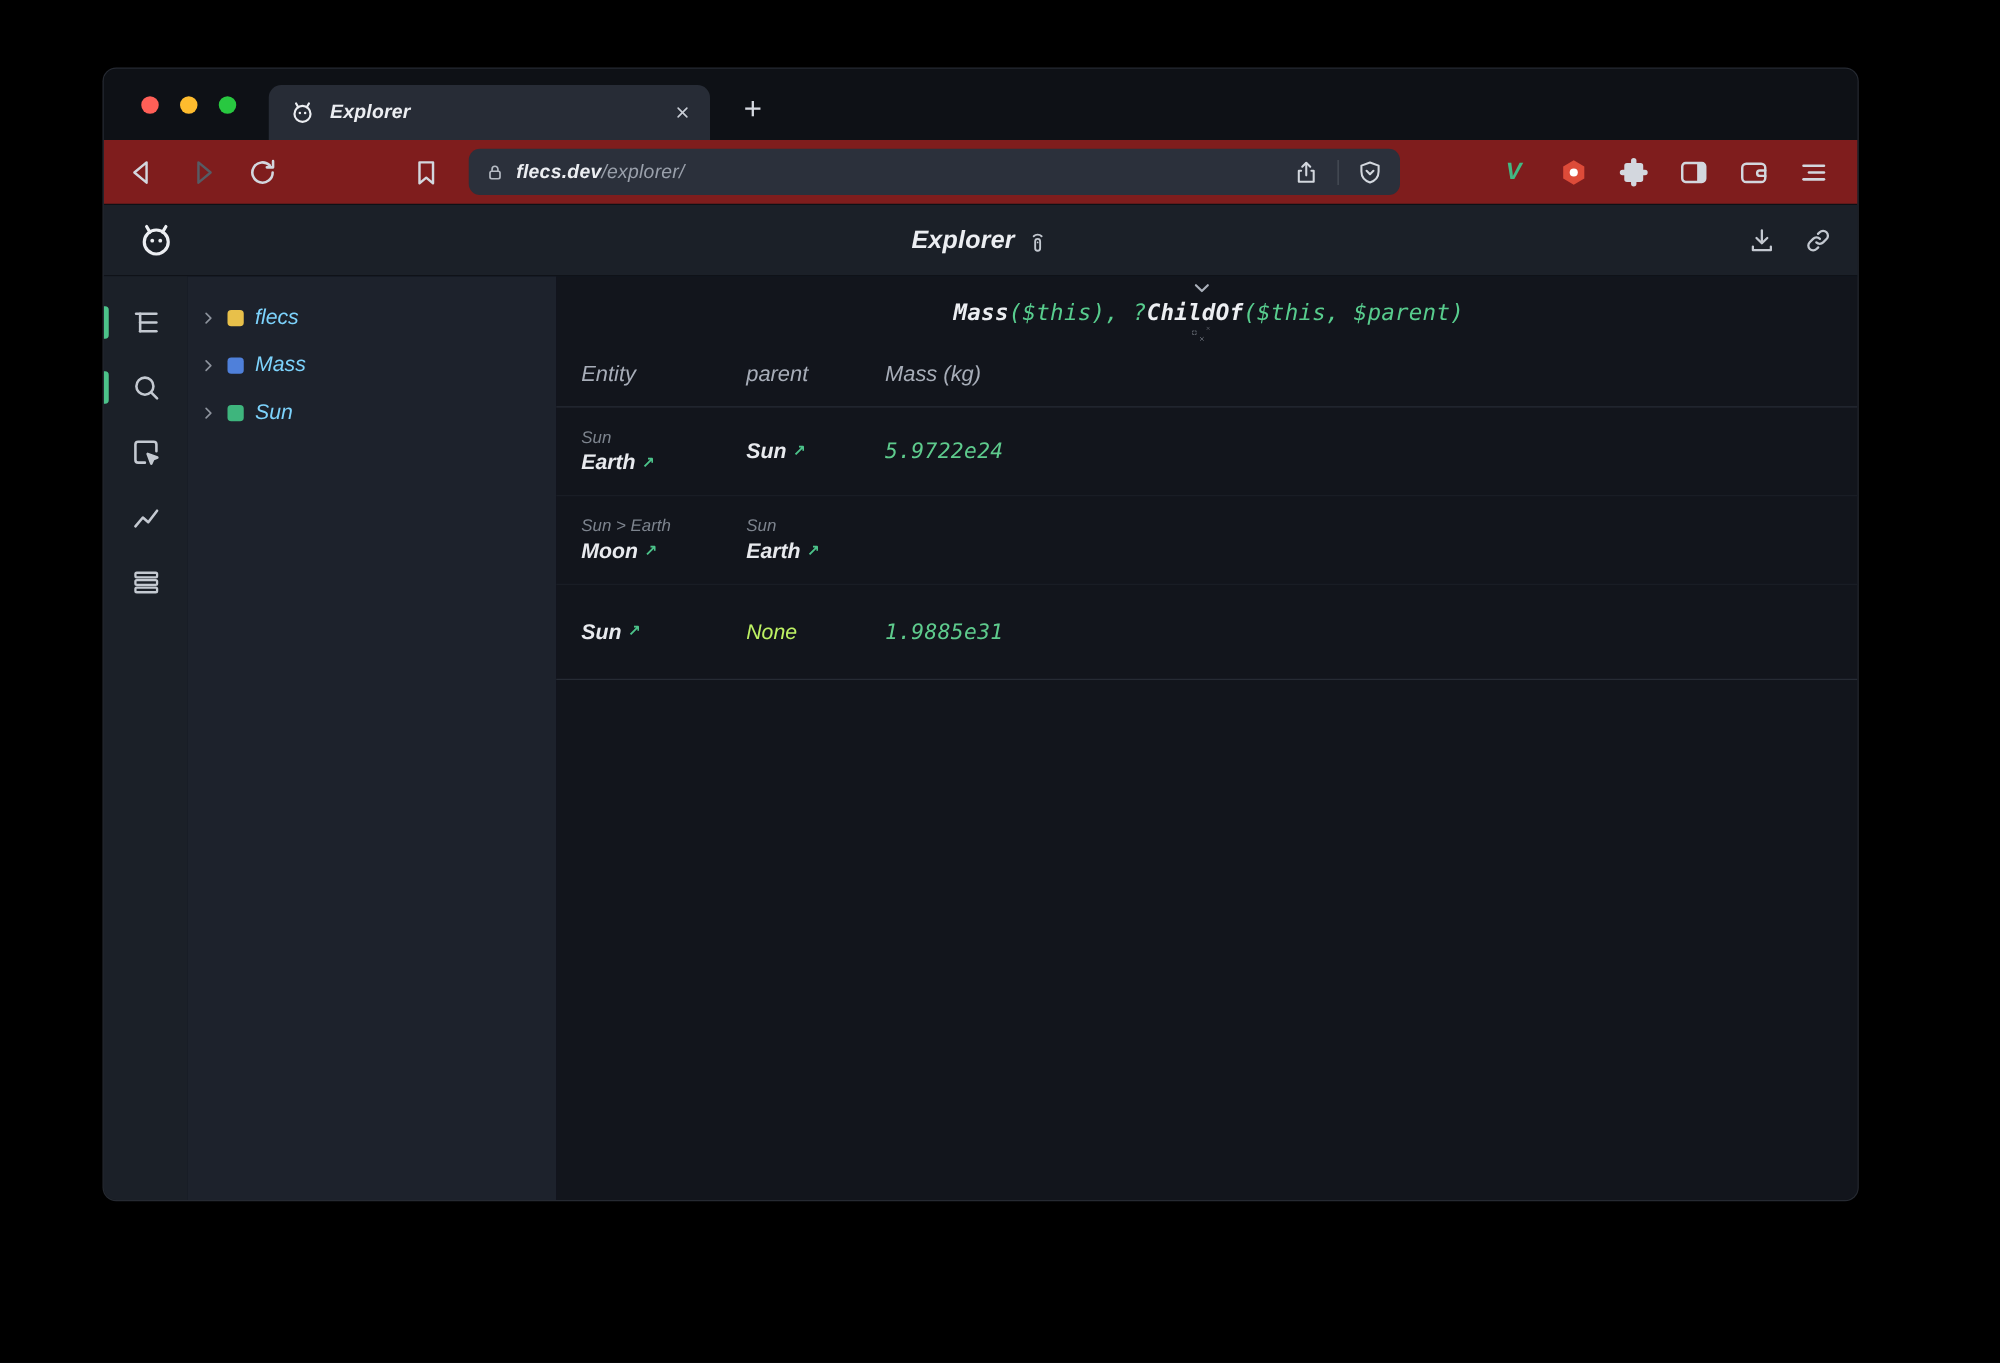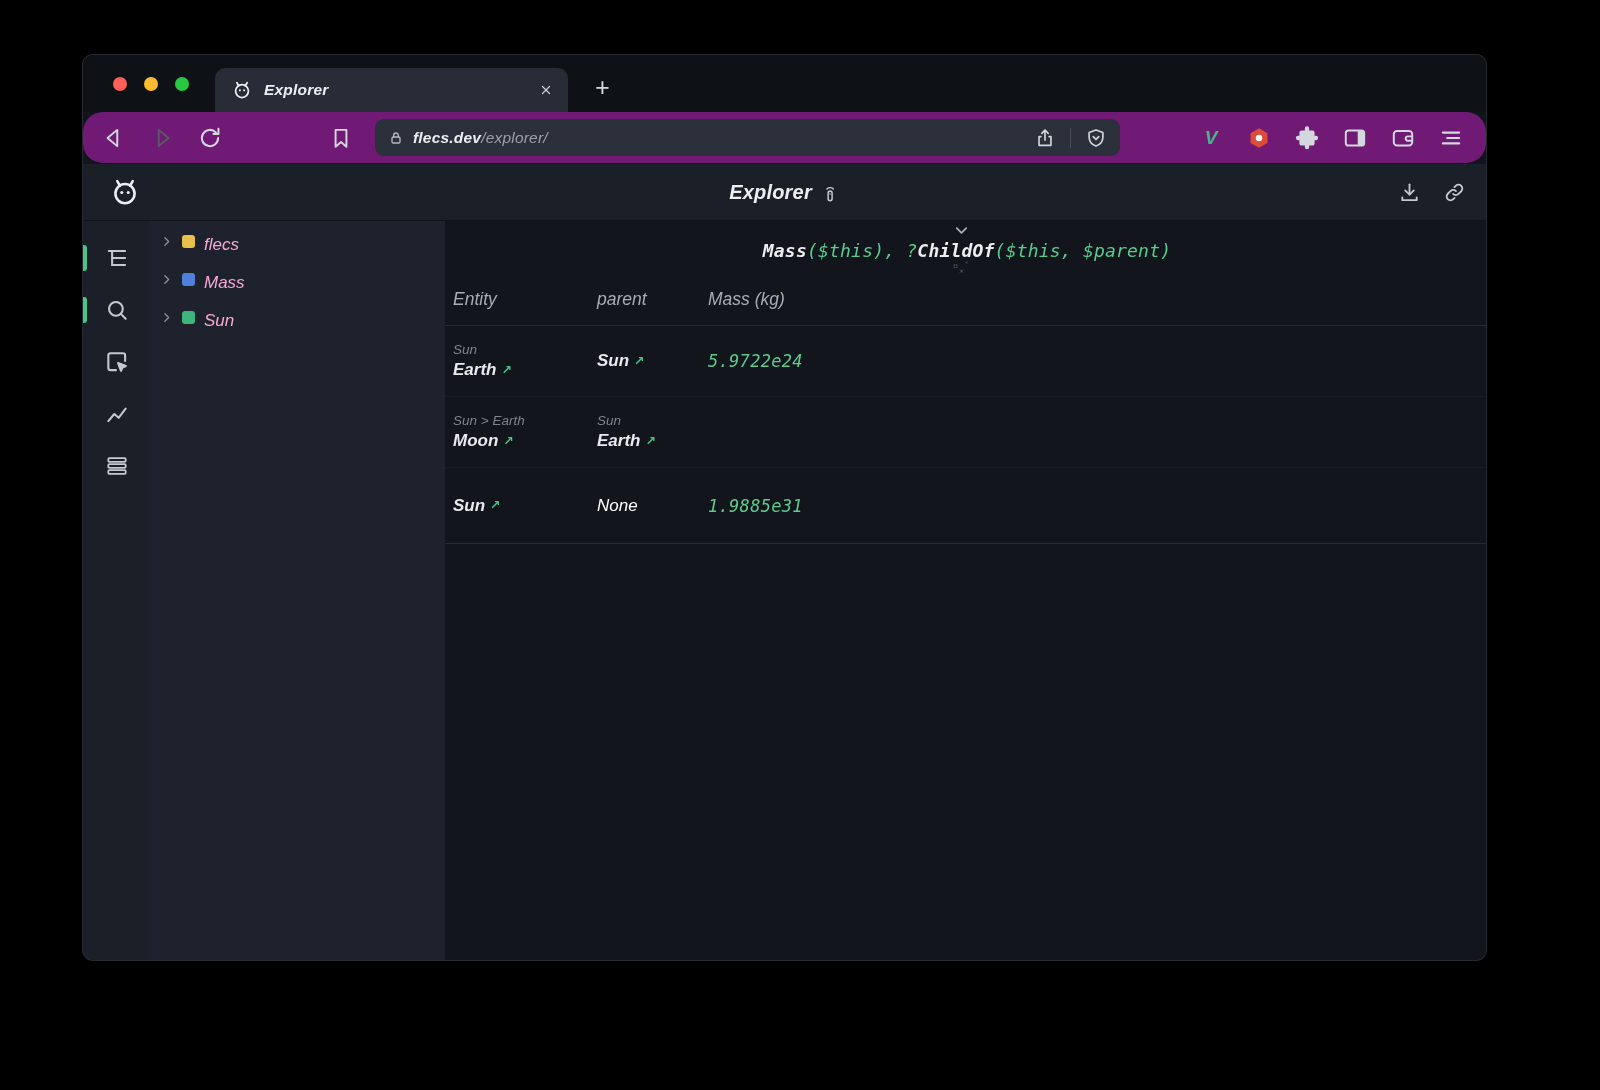--- a/index.html
+++ b/index.html
@@ -16,22 +16,22 @@
   .light { width:14px; height:14px; border-radius:50%; }
   .tab { position:absolute; left:132px; top:13px; width:353px; height:44px; background:#272c36;
          border-radius:10px 10px 0 0; display:flex; align-items:center; padding:0 15px 0 16px; }
   .tab-fav { width:22px; height:22px; color:#eceef2; flex:0 0 auto; }
   .tab-title { flex:1; margin-left:11px; font-size:15.5px; font-weight:700; color:#eceef2; letter-spacing:.2px; }
   .tab-close { width:14px; height:14px; color:#c9ced6; }
   .newtab { position:absolute; left:503px; top:16px; width:32px; height:32px; display:flex; align-items:center;
             justify-content:center; color:#d5d9e0; font-size:25px; font-weight:300; border-radius:6px; }
 
   
-  .navbar { height:52px; background:#701a75; display:flex; align-items:center; padding:0 22px 0 18px;
-            border-bottom:1px solid #0e1116;border-radius:20px; }
+  .navbar { height:52px; background:#7f1d1d; display:flex; align-items:center; padding:0 22px 0 18px;
+            border-bottom:1px solid #0e1116; }
   .navgroup { display:flex; align-items:center; gap:22px; }
   .nav-icon { width:26px; height:26px; color:#d3d7de; flex:0 0 auto; }
   .nav-icon.disabled { color:#565b64; }
   .bookmark-btn { margin-left:105px; }
   .urlbar { flex:1; height:37px; background:#2b303b; border-radius:9px; display:flex; align-items:center;
             padding:0 13px; margin:0 78px 0 21px; }
   .lock-icon { width:16px; height:16px; color:#b6bbc4; flex:0 0 auto; }
   .url-text { margin-left:9px; font-size:15.5px; color:#eceef2; font-weight:600; letter-spacing:.2px; }
   .url-path { color:#9aa0ab; font-weight:400; }
   .urlbar .spacer { flex:1; }
@@ -54,51 +54,51 @@
   
   .content { display:flex; height:739px; }
 
   .sidebar { position:relative; width:67px; background:#1b2028; display:flex; flex-direction:column;
              align-items:center; padding-top:24px; gap:26px; flex:0 0 auto; }
   .side-icon { width:26px; height:26px; color:#c4c9d1; }
   .active-bar { position:absolute; left:0; width:4px; height:26px; border-radius:0 3px 3px 0; background:#4cc38a; }
   .active-bar.b1 { top:24px; } .active-bar.b2 { top:76px; }
 
   .treepanel { width:295px; background:#1d222c; padding:14px 0 0 10px; flex:0 0 auto; }
-  .tree-item { display:flex; align-items:flex-start; gap:9px; height:38px; font-size:17px; color:#f9a8d4; }
+  .tree-item { display:flex; align-items:center; gap:9px; height:38px; font-size:17px; color:#7dd3fc; }
   .tree-chevron { width:13px; height:13px; color:#8d939d; flex:0 0 auto; }
   .tree-square { width:13px; height:13px; border-radius:3px; flex:0 0 auto; }
   .sq-flecs { background:#e8c04a; } .sq-mass { background:#4f80da; } .sq-sun { background:#3eb57d; }
 
   .mainpanel { flex:1; background:#12151c; display:flex; flex-direction:column; }
 
   .querybar { height:52px; display:flex; align-items:center; padding:0 17px 0 8px;flex-direction:column; }
   .q-chevron { width:19px; height:19px; color:#aab0ba; flex:0 0 auto; }
   .query-text { margin-left:12px; font-size:18px; letter-spacing:.2px; white-space:pre; }
   .q-ident { color:#eceef2; font-weight:700; }
   .q-green { color:#58cd8e; font-weight:500; }
   .q-close { width:15px; height:15px; color:#878d97; margin-left:10px; }
   .qbar-spacer { flex:1; }
   .q-fullscreen { width:19px; height:19px; color:#aab0ba; margin-right:11px; }
   .q-panel-close { width:19px; height:19px; color:#aab0ba; }
 
   .thead { display:flex; align-items:center; height:53px; border-bottom:1px solid #262b34;
            font-size:17.5px; color:#a7adb8; }
-  .c1 { width:132px; padding-left:8px; flex:0 0 auto; }
+  .c1 { width:132px; padding-left:20px; flex:0 0 auto; }
   .c2 { width:131px; padding-left:20px; flex:0 0 auto; }
   .c3 { flex:1; }
 
   .trow { display:flex; align-items:center; height:71px; border-bottom:1px solid #191d25; }
   .trow.last { height:76px; border-bottom:1px solid #262b34; }
   .cell-stack { display:flex; flex-direction:column; justify-content:center; gap:3px; }
   .epath { font-size:13.5px; color:#7d848e; }
   .ename { display:flex; align-items:center; font-size:17px; font-weight:700; color:#e8eaee; }
   .arrow { font-family:"DejaVu Sans", sans-serif; color:#4cc38a; font-size:12.5px; font-weight:700;
            margin-left:5px; position:relative; top:-1px; }
-  .none-val { font-size:17px; color:#ffffff; font-weight:400; }
+  .none-val { font-size:17px; color:#bef264; font-weight:400; }
   .mass-val { font-size:17px; color:#5ecb8d; font-weight:500; letter-spacing:.3px; }
 </style>
 </head>
 <body>
 
 <div class="window">
 
   <div class="tabstrip">
     <div class="lights">
       <span class="light" style="background:#ff5f57"></span>

